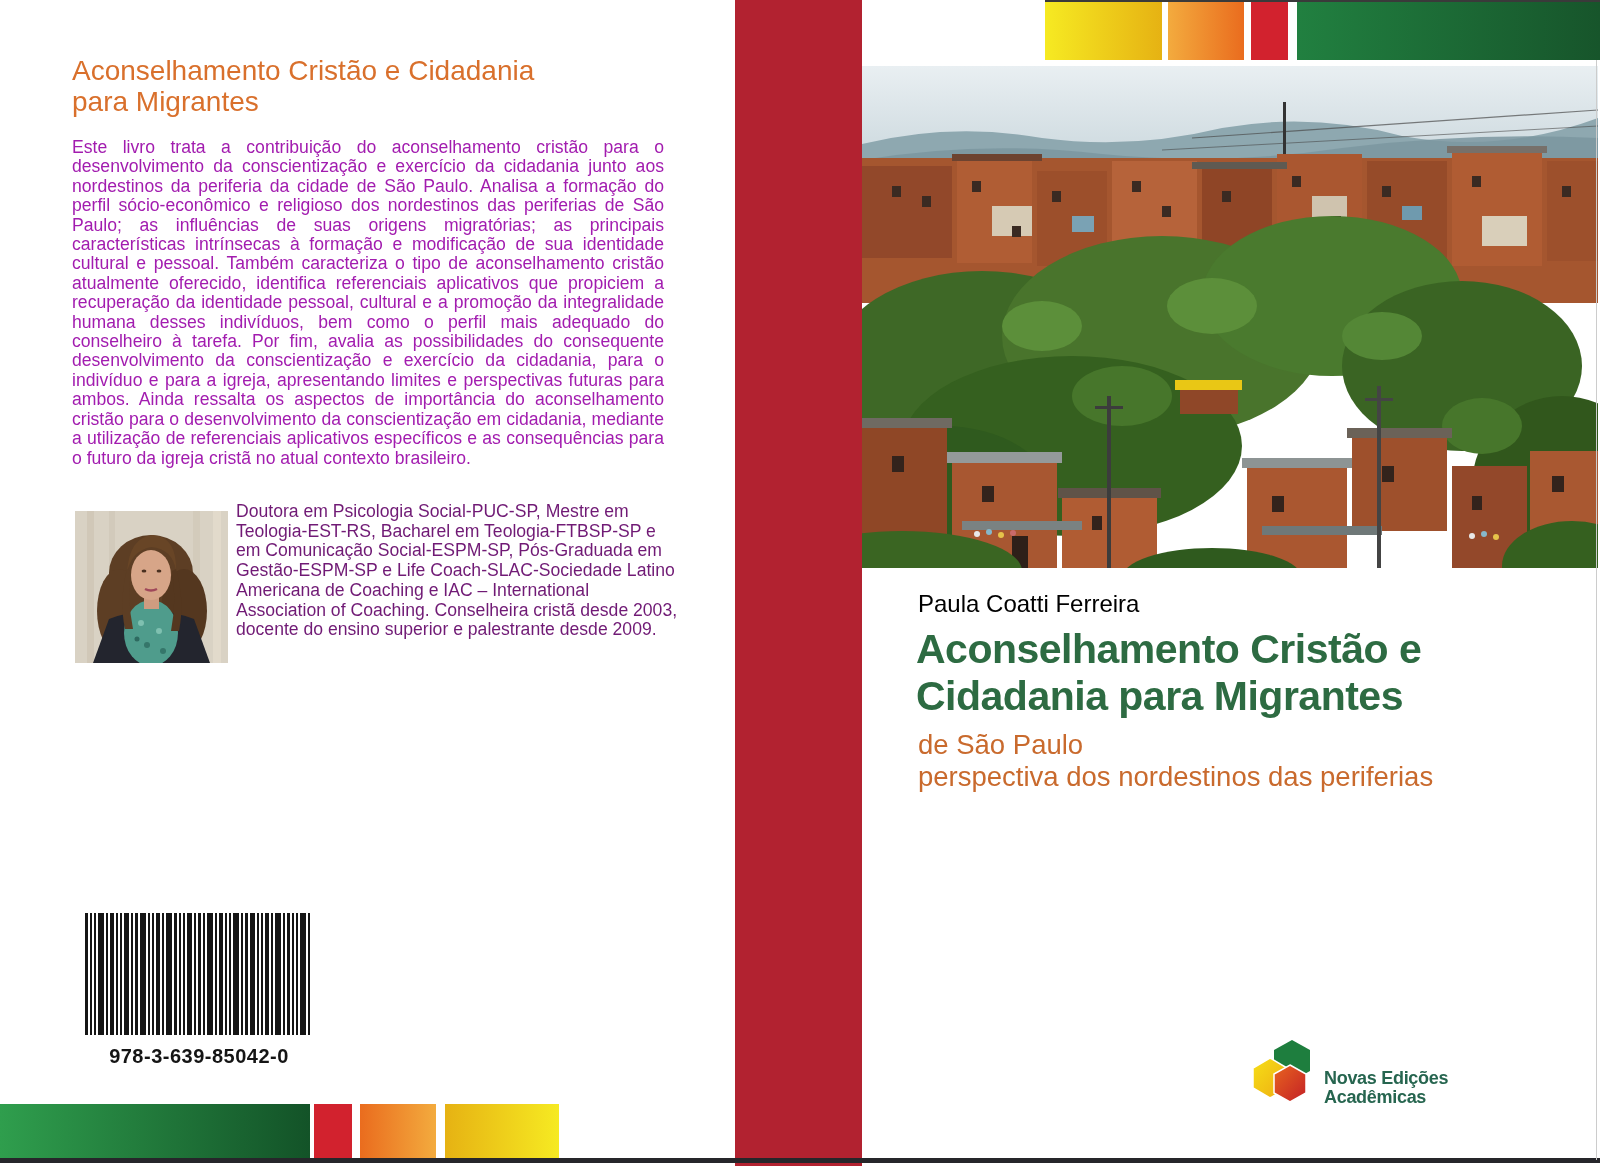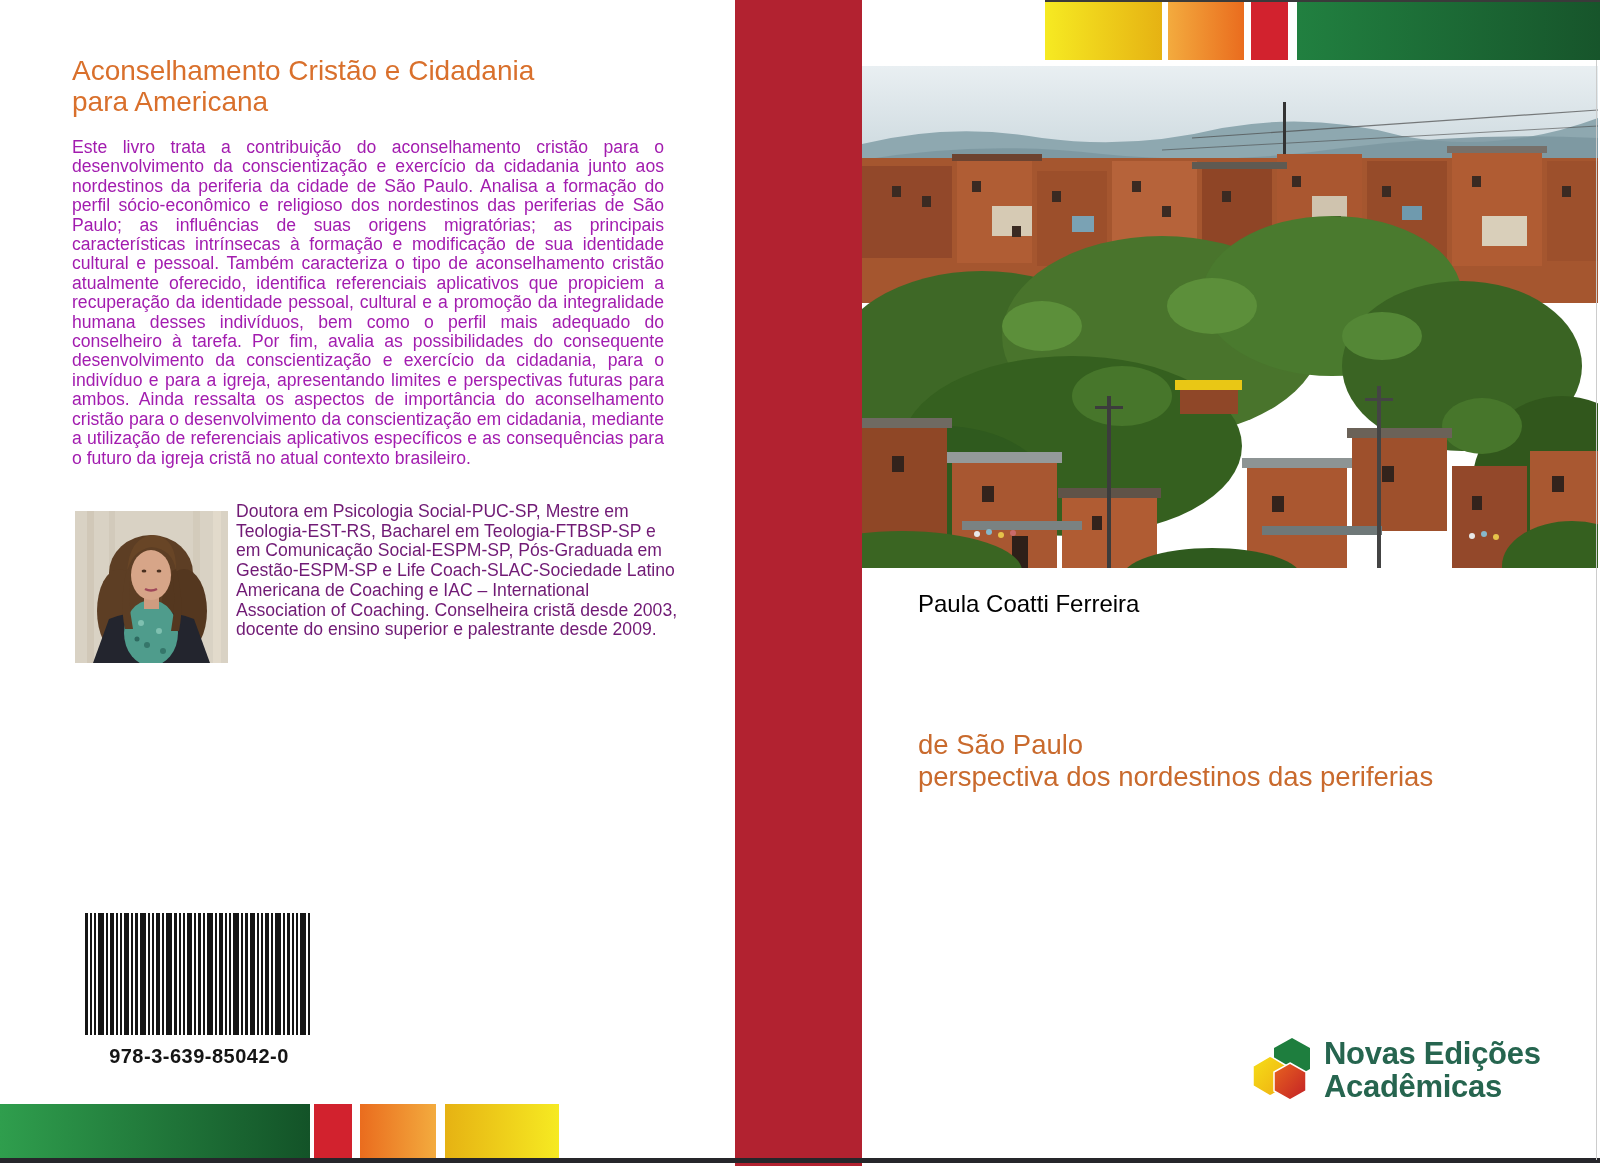--- a/index.html
+++ b/index.html
@@ -45,32 +45,32 @@
   .front-author{position:absolute;left:918px;top:590px;font-size:24px;color:#000000;}
   .front-title{
     position:absolute;left:916px;top:626px;width:650px;margin:0;
     font-size:41px;font-weight:bold;line-height:1.15;color:#2d6b42;letter-spacing:-.5px;
   }
   .front-subtitle{
     position:absolute;left:918px;top:729px;width:640px;
     font-size:27.5px;line-height:1.18;color:#c96a2d;
   }
   .publisher{position:absolute;left:1251px;top:1036px;display:flex;align-items:center;gap:9px;}
-  .pub-text{font-size:31px;font-weight:600;line-height:1.08;color:#26654f;letter-spacing:-.3px;}
+  .pub-text{font-size:18px;font-weight:600;line-height:1.08;color:#26654f;letter-spacing:-.3px;margin-top:33px;}
   
   .edge-bottom{position:absolute;left:0;top:1158px;width:1600px;height:5px;background:#26262a;}
   .edge-top{position:absolute;left:1045px;top:0;width:555px;height:2px;background:#3a3a3a;}
   .edge-right{position:absolute;left:1596px;top:60px;width:1px;height:1100px;background:#cccccc;}
 </style>
 </head>
 <body>
 
 <div class="cover">
 
-  <h1 class="back-title"><span>Aconselhamento Cristão e Cidadania</span><br><span>para Americana</span></h1>
+  <h1 class="back-title"><span>Aconselhamento Cristão e Cidadania</span><br><span>para Migrantes</span></h1>
 
   <p class="back-desc">Este livro trata a contribuição do aconselhamento cristão para o desenvolvimento da conscientização e exercício da cidadania junto aos nordestinos da periferia da cidade de São Paulo. Analisa a formação do perfil sócio-econômico e religioso dos nordestinos das periferias de São Paulo; as influências de suas origens migratórias; as principais características intrínsecas à formação e modificação de sua identidade cultural e pessoal. Também caracteriza o tipo de aconselhamento cristão atualmente oferecido, identifica referenciais aplicativos que propiciem a recuperação da identidade pessoal, cultural e a promoção da integralidade humana desses indivíduos, bem como o perfil mais adequado do conselheiro à tarefa. Por fim, avalia as possibilidades do consequente desenvolvimento da conscientização e exercício da cidadania, para o indivíduo e para a igreja, apresentando limites e perspectivas futuras para ambos. Ainda ressalta os aspectos de importância do aconselhamento cristão para o desenvolvimento da conscientização em cidadania, mediante a utilização de referenciais aplicativos específicos e as consequências para o futuro da igreja cristã no atual contexto brasileiro.</p>
 
   <div class="portrait">
     <svg width="153" height="152" viewBox="0 0 153 152">
       <rect width="153" height="152" fill="#d9d2c4"></rect>
       <rect x="12" y="0" width="7" height="152" fill="#cbc2b1" opacity="0.6"></rect>
       <rect x="34" y="0" width="6" height="152" fill="#cbc2b1" opacity="0.5"></rect>
       <rect x="118" y="0" width="7" height="152" fill="#cfc7b6" opacity="0.6"></rect>
       <rect x="138" y="0" width="8" height="152" fill="#e3dccd" opacity="0.8"></rect>
@@ -269,20 +269,21 @@
         <circle cx="634" cy="471" r="3" fill="#e6c34a"></circle>
       </g>
       <ellipse cx="40" cy="505" rx="120" ry="40" fill="#3a6522"></ellipse>
       <ellipse cx="350" cy="512" rx="90" ry="30" fill="#2f5a1e"></ellipse>
       <ellipse cx="710" cy="500" rx="70" ry="45" fill="#35601f"></ellipse>
     </svg>
   </div>
 
   <div class="front-author">Paula Coatti Ferreira</div>
 
+  <h2 class="front-title"><span>Aconselhamento Cristão e</span><br><span>Cidadania para Migrantes</span></h2>
 
   <div class="front-subtitle">
     <div>de São Paulo</div>
     <div>perspectiva dos nordestinos das periferias</div>
   </div>
 
   <div class="publisher">
     <svg width="64" height="68" viewBox="0 0 64 68">
       <defs>
         <linearGradient id="redhex" x1="0" y1="0" x2="1" y2="1">

